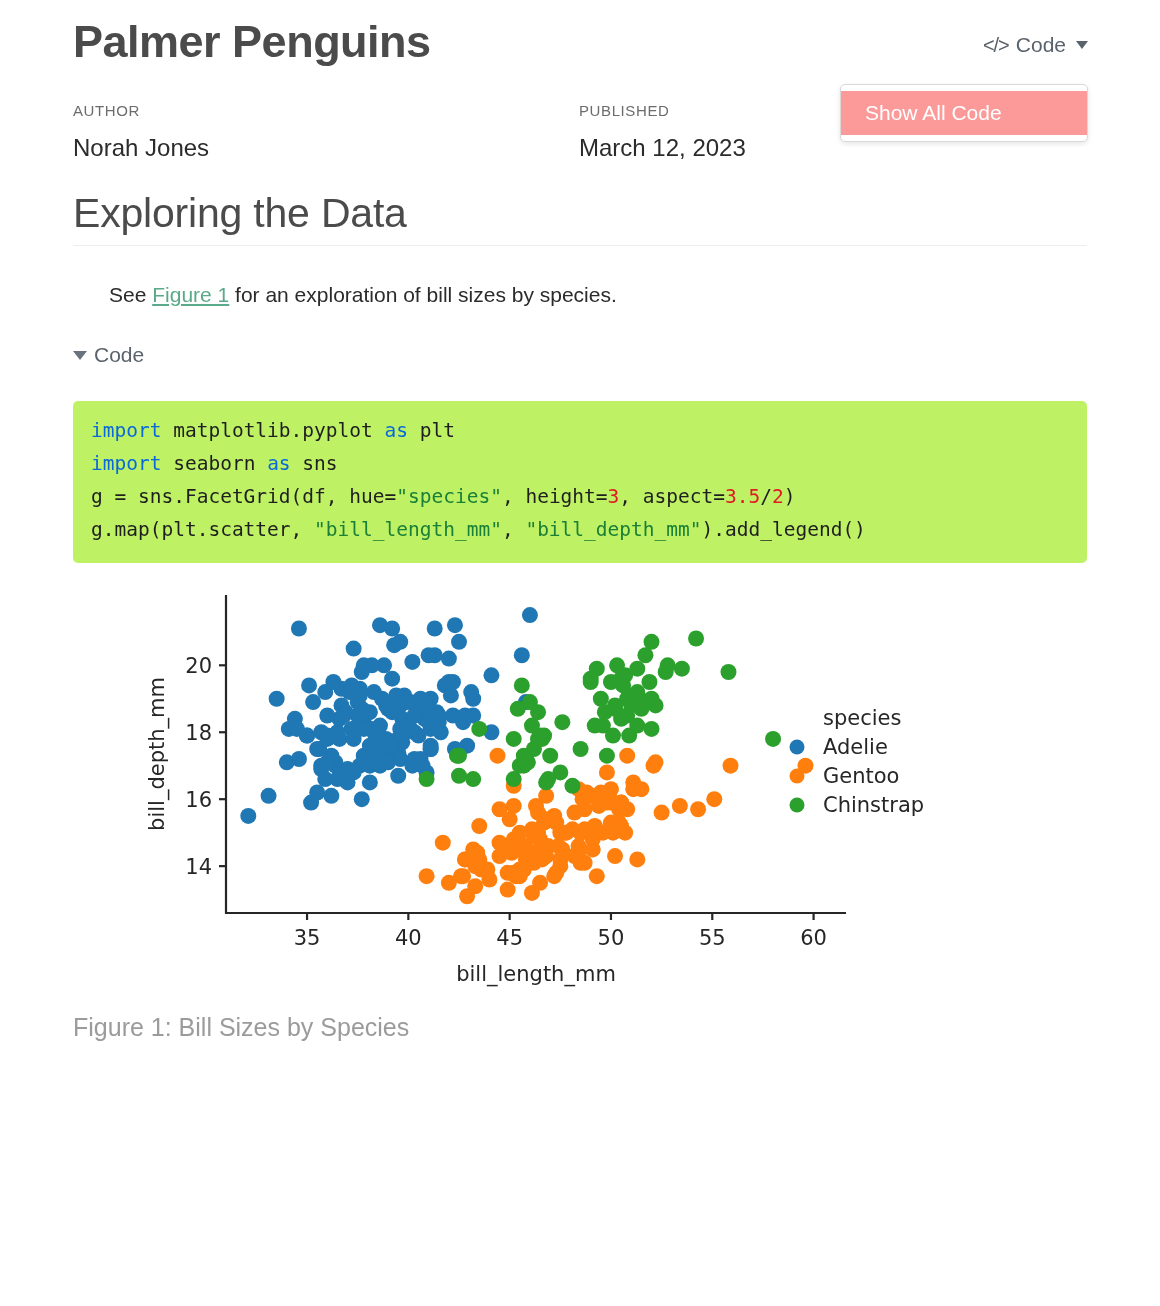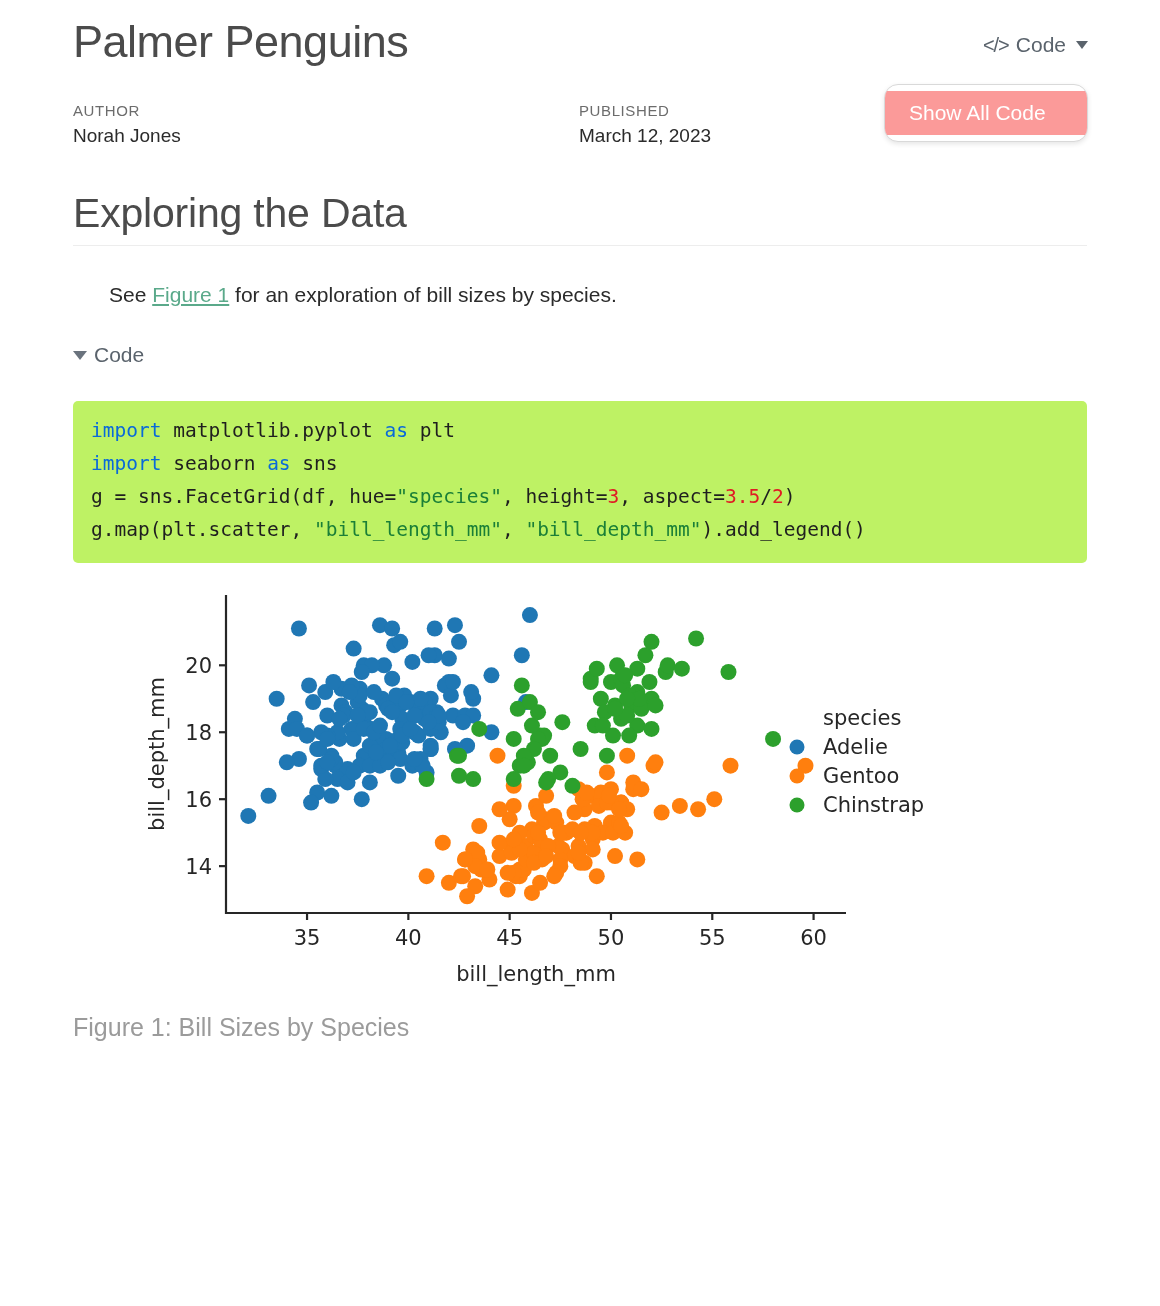--- a/index.html
+++ b/index.html
@@ -8,48 +8,48 @@
     width: 1160px; height: 1306px;
     background: #ffffff;
     font-family: "Liberation Sans", sans-serif;
     color: #333333;
   }
   .page { position: relative; width: 1160px; height: 1306px; overflow: hidden; }
 
   
   .title {
     position: absolute; left: 73px; top: 17px;
-    font-size: 45px; font-weight: 400; color: #4b4b4b;
+    font-size: 45px; font-weight: 700; color: #4b4b4b;
     letter-spacing: -0.5px; line-height: 1.1;
   }
   .meta { position: absolute; left: 73px; top: 100px; width: 900px; }
   .meta-col { position: absolute; top: 0; }
   .meta-col.author { left: 0; }
   .meta-col.published { left: 506px; }
   .meta-label {
     font-size: 15px; color: #6c6c6c; letter-spacing: 0.6px;
     text-transform: uppercase; line-height: 1.5;
   }
-  .meta-value { font-size: 19px; color: #2b2b2b; line-height: 1.4; }
+  .meta-value { font-size: 24px; color: #2b2b2b; margin-top: 8px; line-height: 1.4; }
 
   
   .code-btn {
     position: absolute; right: 72px; top: 33px;
     display: flex; align-items: center; gap: 7px;
     font-size: 21px; color: #5a636c; cursor: pointer;
   }
   .code-glyph { font-size: 20px; color: #5a636c; letter-spacing: -1px; }
   .caret-down {
     width: 0; height: 0; border-left: 6px solid transparent;
     border-right: 6px solid transparent; border-top: 8px solid #5a636c;
     margin-left: 3px;
   }
   .dropdown {
-    position: absolute; right: 72px; top: 84px; width: 204px;
-    background: #ffffff; border: 1px solid #d9d9d9; border-radius: 14px;
+    position: absolute; right: 72px; top: 84px; width: 248px;
+    background: #ffffff; border: 1px solid #d9d9d9; border-radius: 5px;
     box-shadow: 0 2px 5px rgba(0,0,0,0.10);
     padding: 6px 0 6px 0; overflow: hidden;
   }
   .dropdown-item {
     font-size: 21px; padding: 10px 24px; color: #111111;
     cursor: pointer; white-space: nowrap;
   }
   .dropdown-item.active { background: #fb9a99; color: #ffffff; }
 
   

